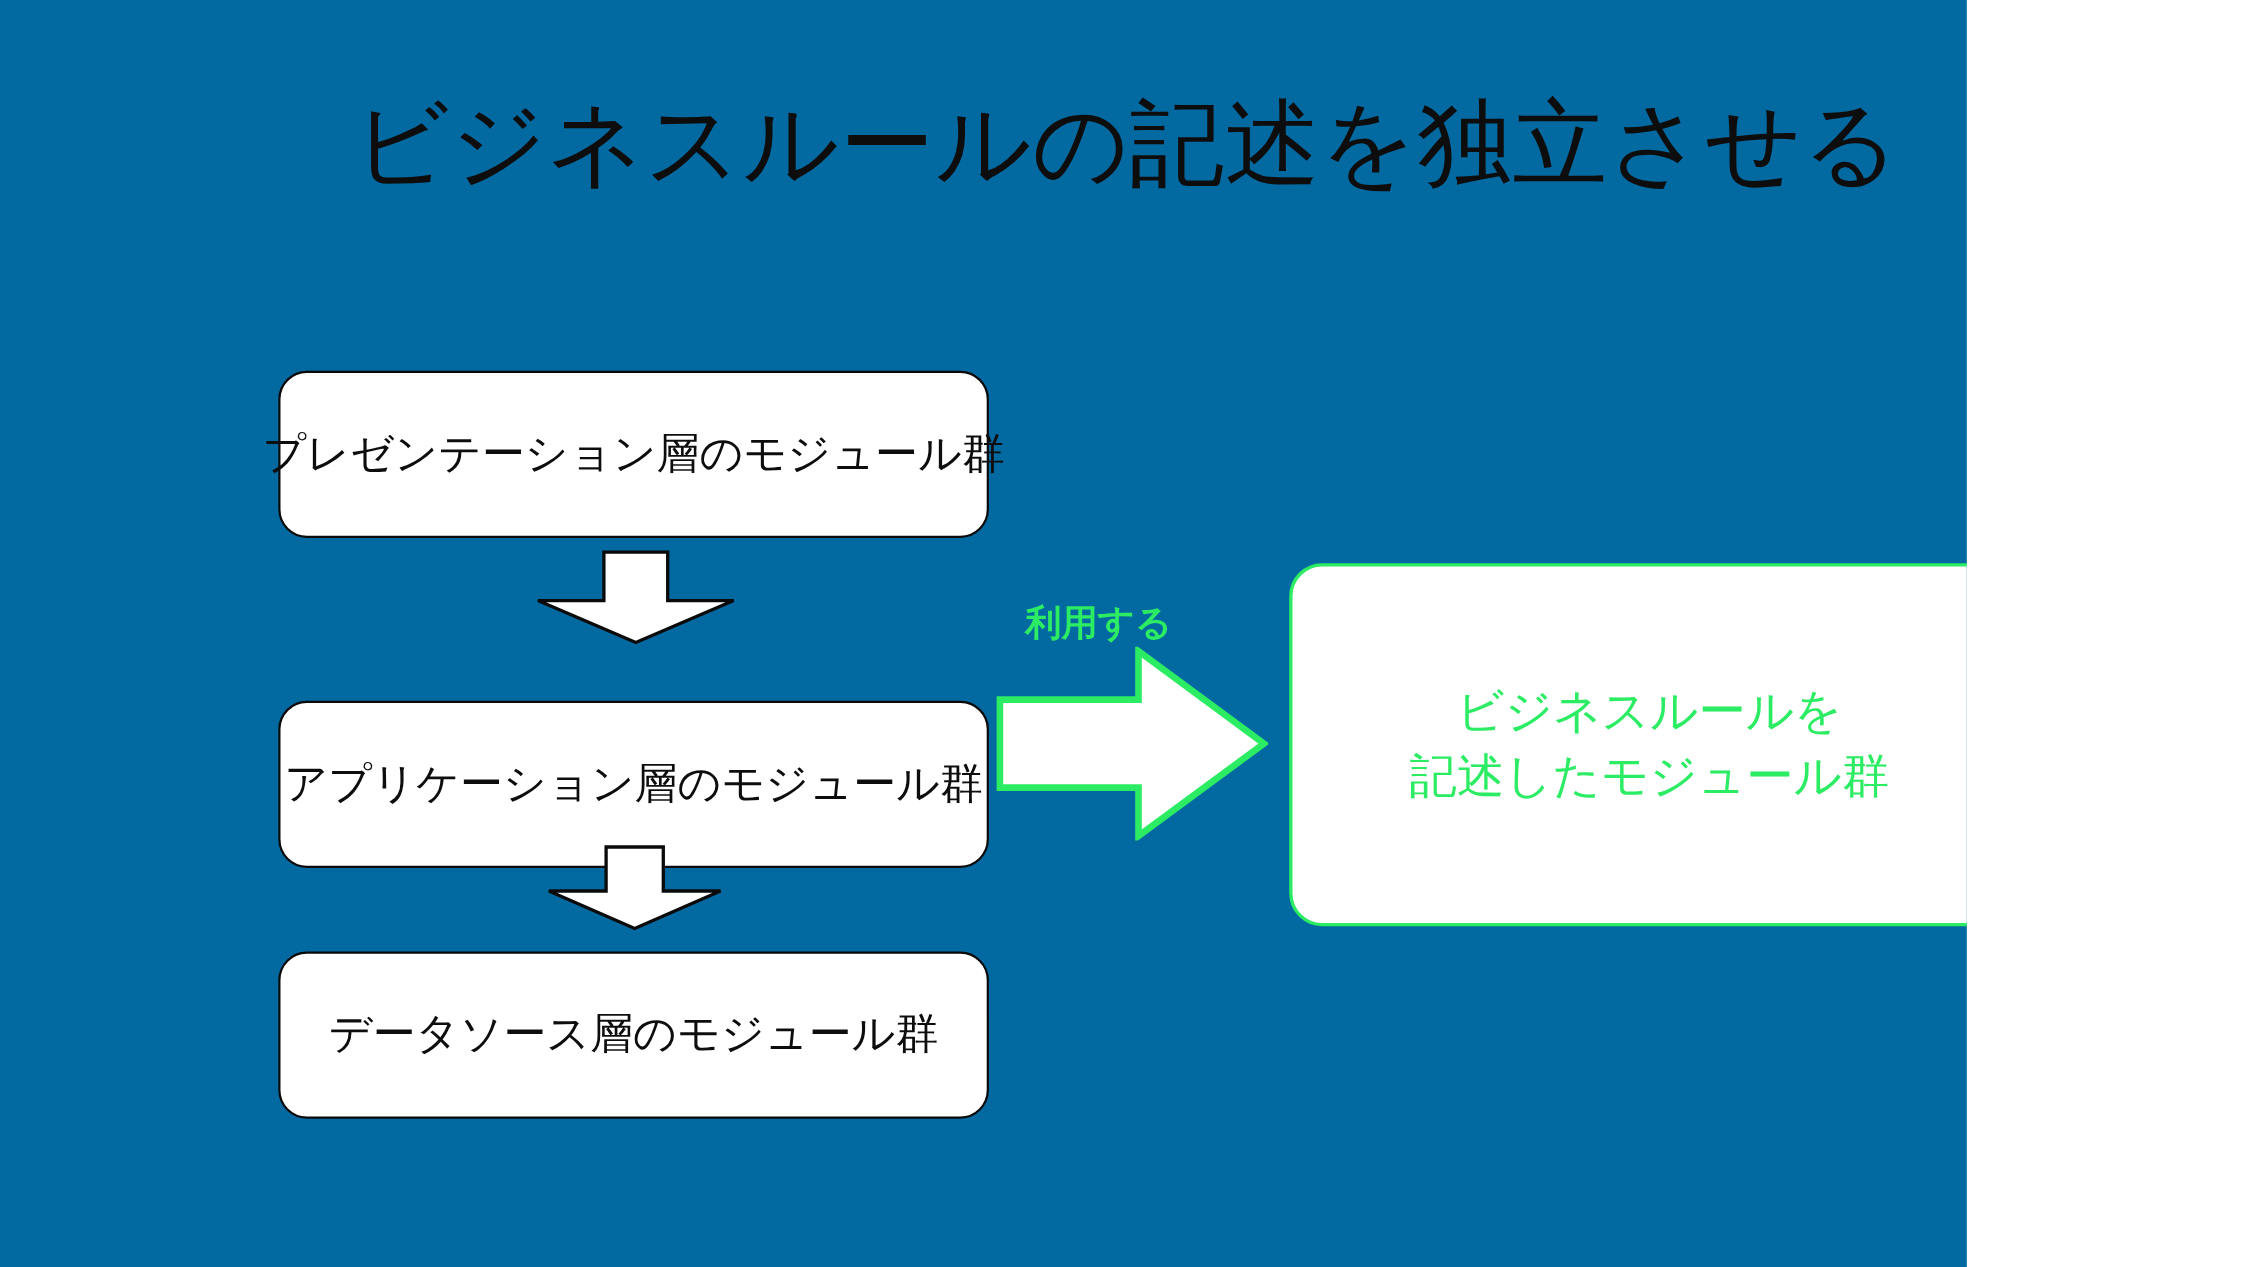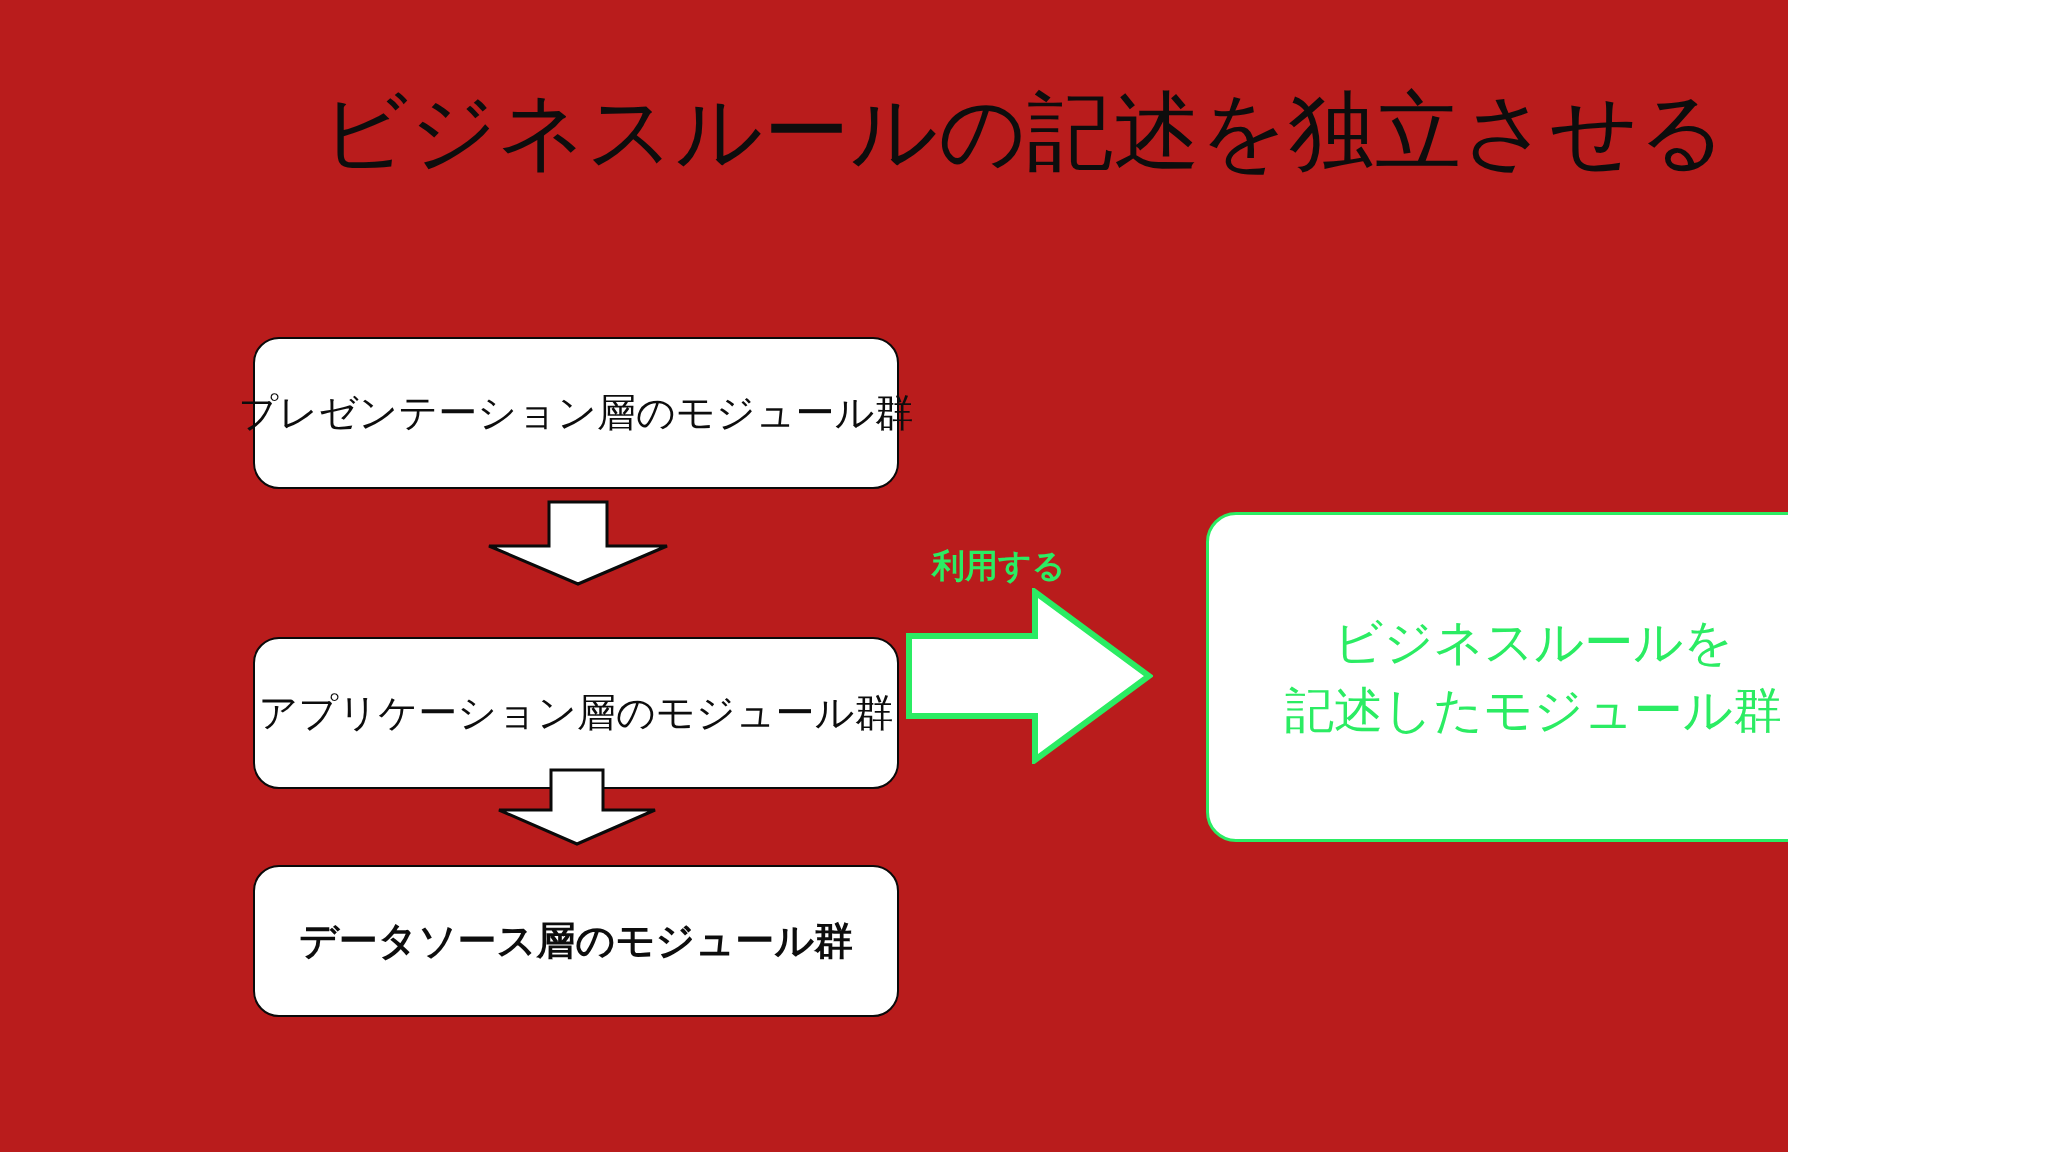--- a/index.html
+++ b/index.html
@@ -8,21 +8,21 @@
     padding: 0;
     background: #ffffff;
   }
   body {
     font-family: "Liberation Sans", "DejaVu Sans", sans-serif;
   }
   #slide {
     position: relative;
     width: 1788px;
     height: 1152px;
-    background: #b91c1c;
+    background: #0369a1;
     overflow: hidden;
   }
 
   
   #slide-title {
     position: absolute;
     left: 0;
     top: 84px;
     width: 2048px;
     text-align: center;
@@ -47,21 +47,21 @@
     justify-content: center;
     color: #0d0d0d;
     font-size: 39px;
     line-height: 1.35;
     white-space: nowrap;
   }
   .layer-box .ln { display: block; }
 
   #box-presentation { left: 253px; top: 337px; width: 396px; height: 152px; }
   #box-application  { left: 253px; top: 637px; width: 396px; height: 152px; }
-  #box-datasource   { left: 253px; top: 865px; width: 396px; height: 152px; font-weight: bold; }
+  #box-datasource   { left: 253px; top: 865px; width: 396px; height: 152px; }
 
   
   #box-presentation, #box-application, #box-datasource {
     width: 646px;
   }
 
   
   .down-arrow {
     position: absolute;
     width: 182px;
@@ -101,24 +101,23 @@
     height: 330px;
     box-sizing: border-box;
     border: 3px solid #2bec63;
     border-radius: 30px;
     background: #ffffff;
     display: flex;
     flex-direction: column;
     align-items: center;
     justify-content: center;
     color: #2bec63;
-    font-size: 49px;
+    font-size: 43px;
     line-height: 1.38;
     white-space: nowrap;
-    margin-left: 34px;
   }
   #box-rules .ln { display: block; }
 </style>
 </head>
 <body>
 
 <div id="slide">
 
   <div id="slide-title">ビジネスルールの記述を独立させる</div>
 

